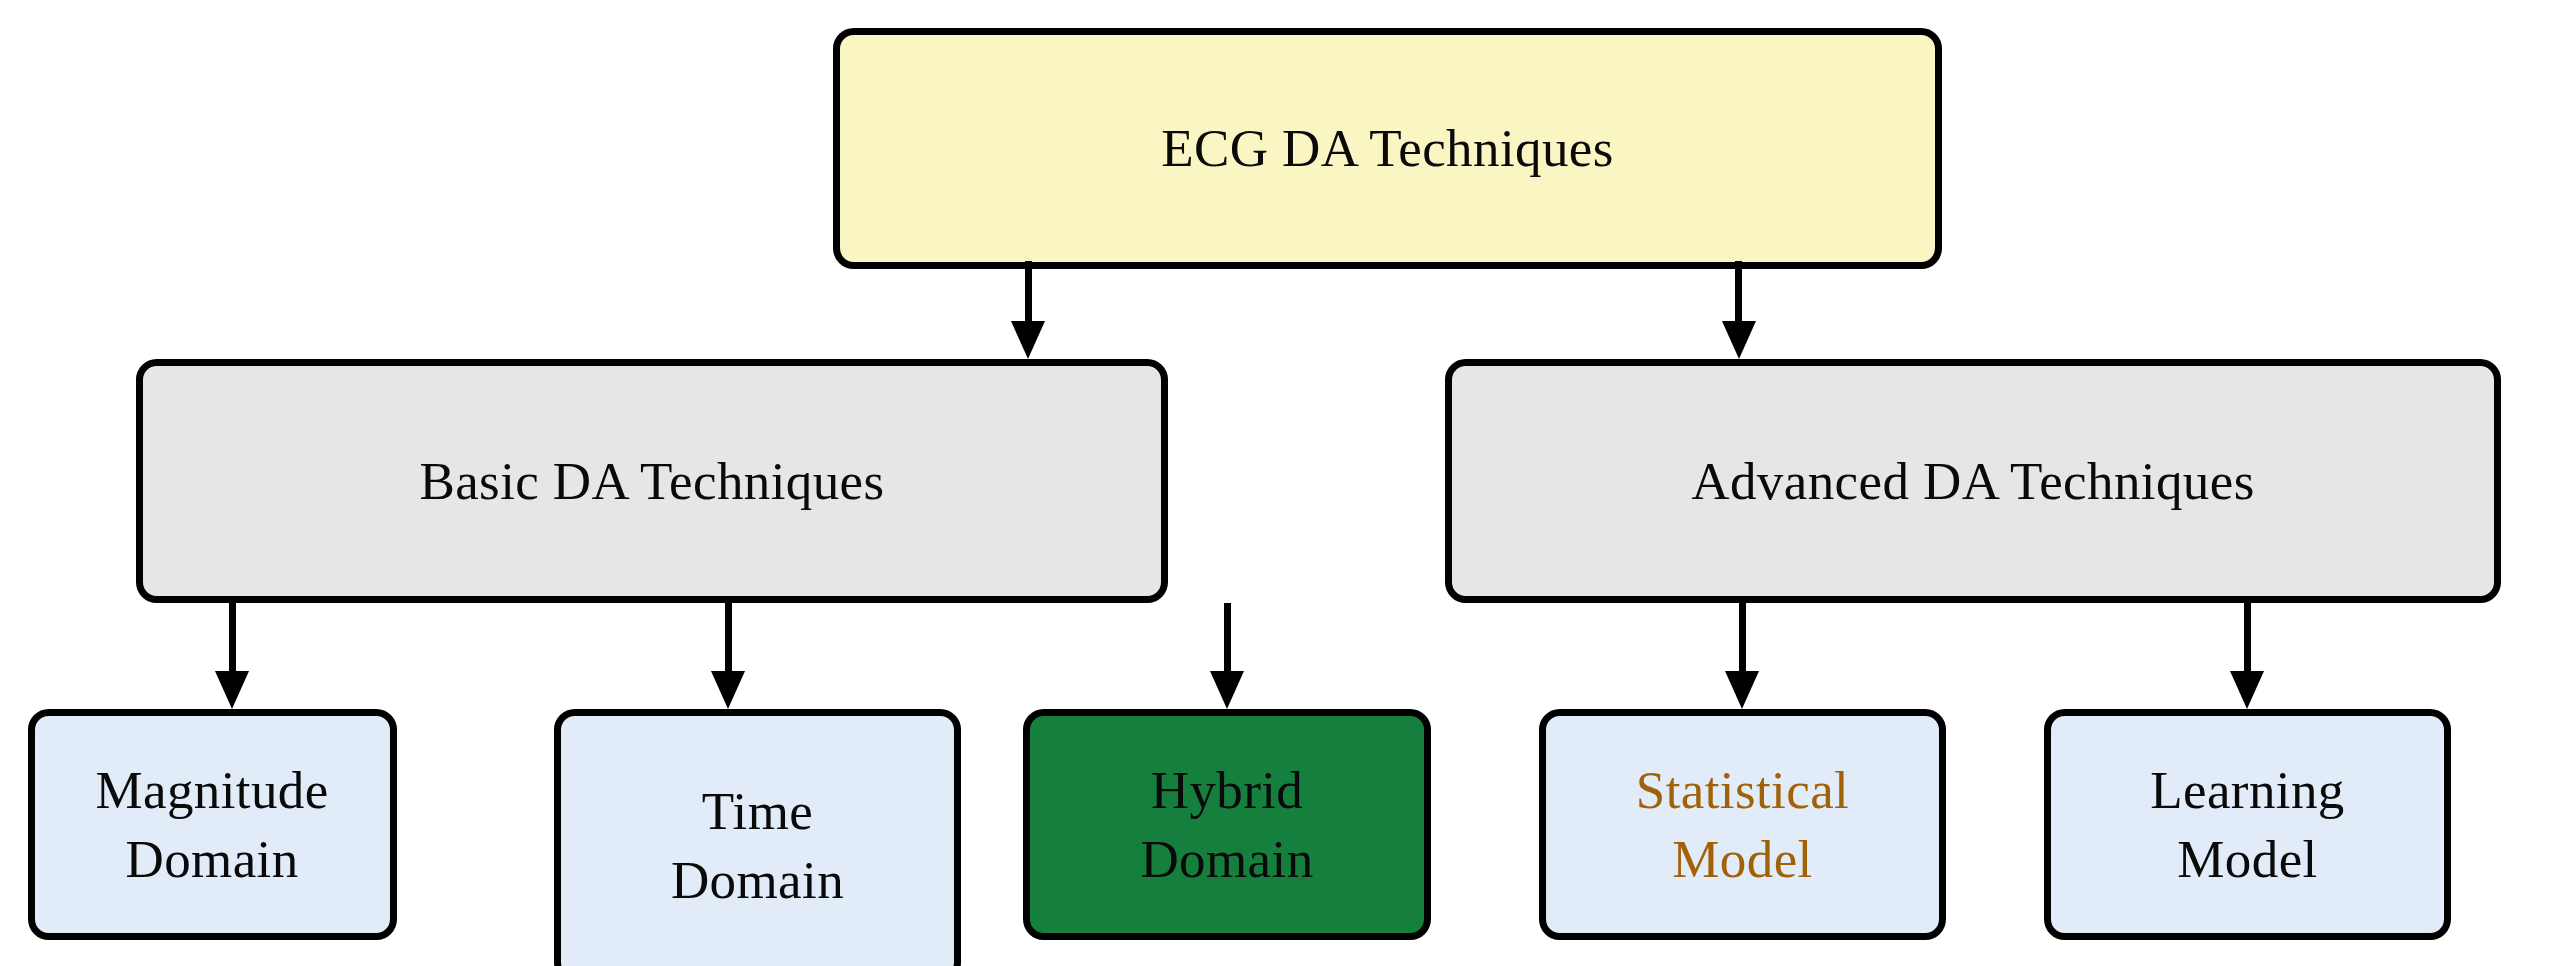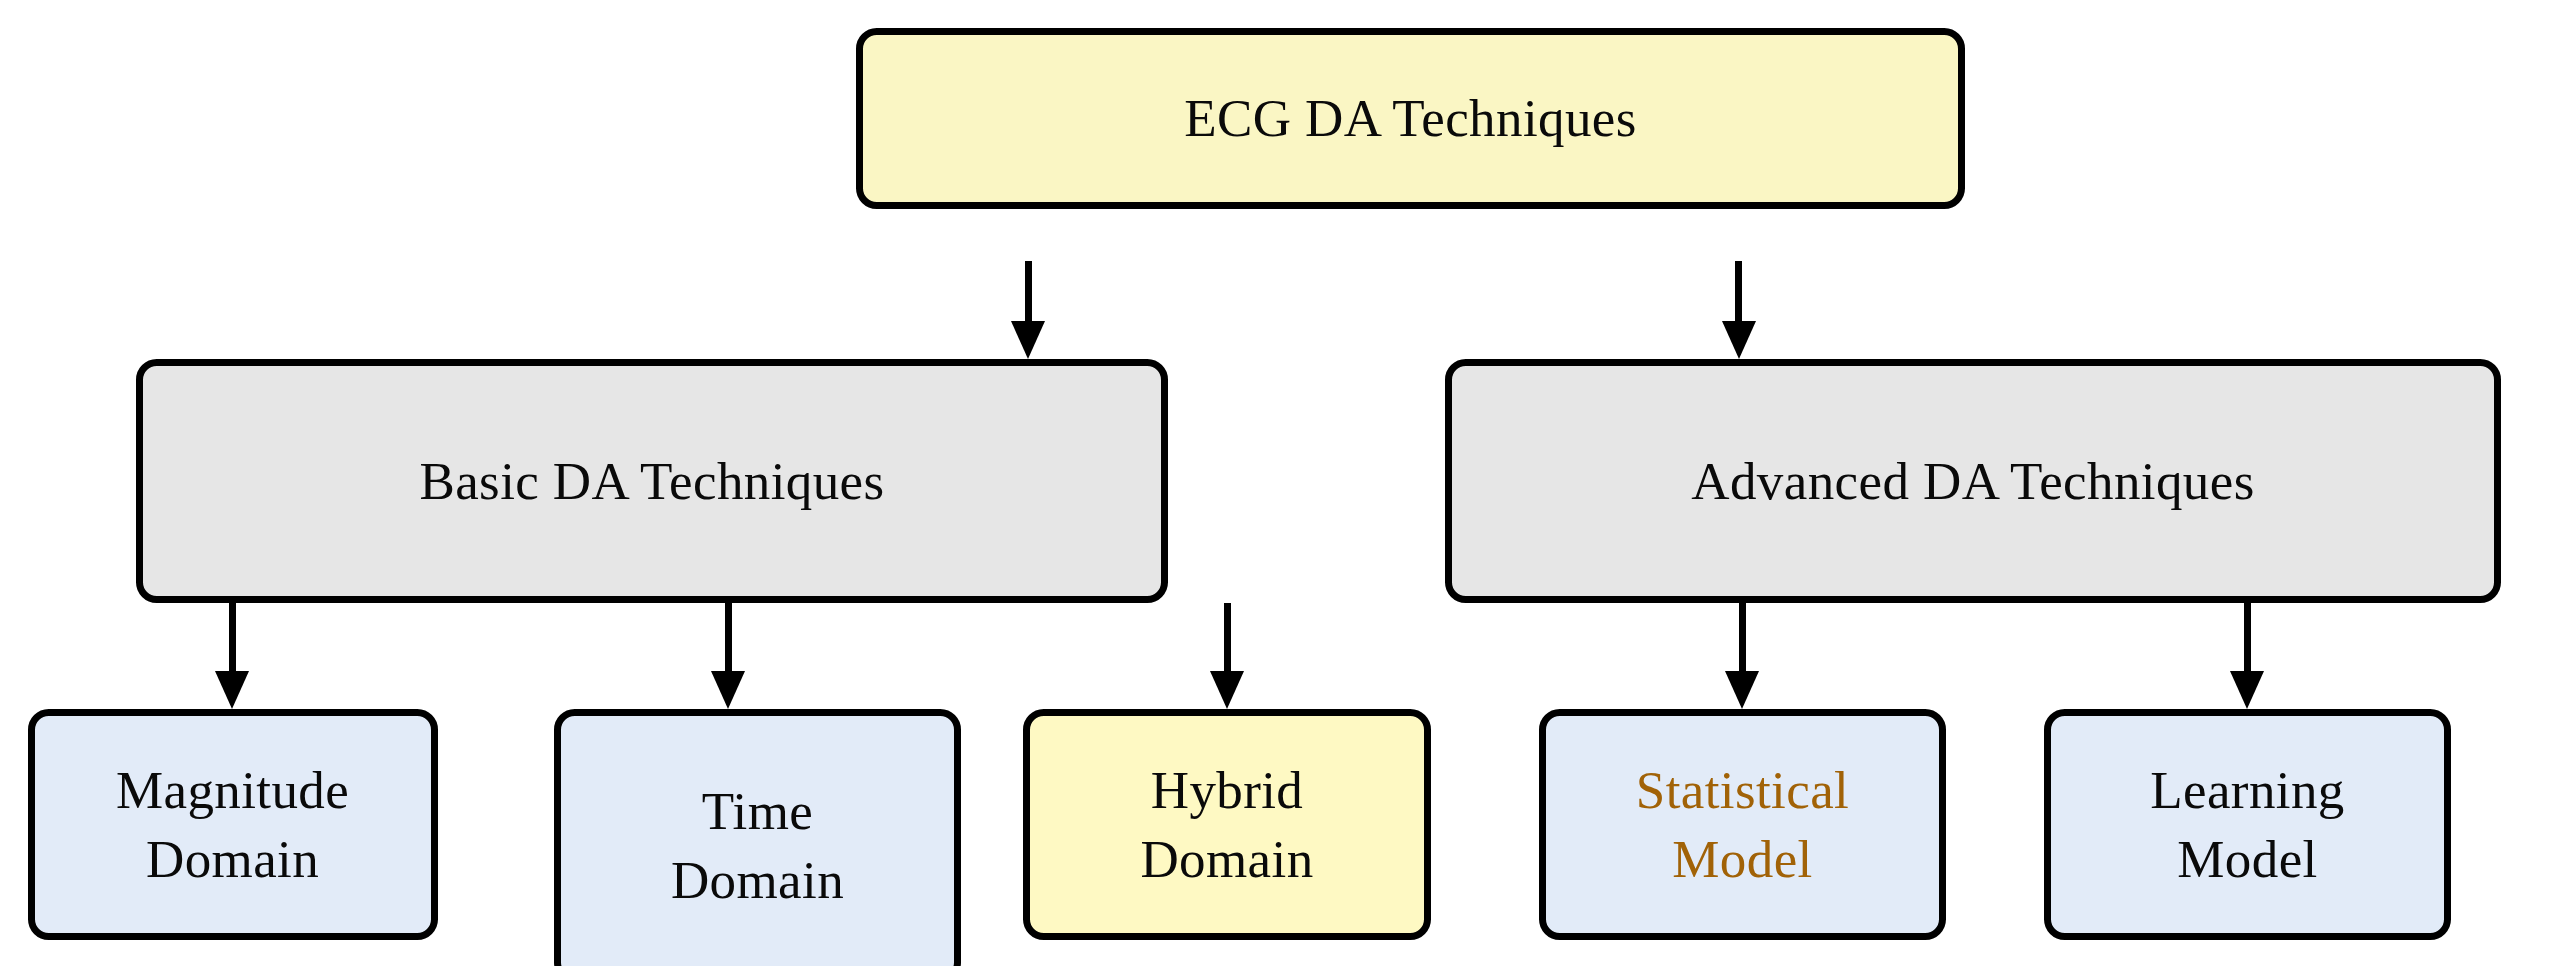--- a/index.html
+++ b/index.html
@@ -47,43 +47,43 @@
     border-left: 17px solid transparent;
     border-right: 17px solid transparent;
     border-top: 38px solid #000000;
   }
 </style>
 </head>
 <body>
 
 <div id="canvas">
 
-  <div class="node" style="left: 833px; top: 27.6px; width: 1109px; height: 181px; background-color: rgb(250, 246, 196); border-color: rgb(0, 0, 0); margin-left: 23px;">
+  <div class="node" style="left: 833px; top: 27.6px; width: 1109px; height: 241px; background-color: rgb(250, 246, 196); border-color: rgb(0, 0, 0);">
     <div class="node-label" style="color: rgb(10, 10, 10);">ECG DA Techniques</div>
   </div>
 
   <div class="node" style="left: 136px; top: 359px; width: 1032px; height: 244px; background-color: rgb(230, 230, 230); border-color: rgb(0, 0, 0);">
     <div class="node-label" style="color: rgb(10, 10, 10);">Basic DA Techniques</div>
   </div>
 
   <div class="node" style="left: 1445px; top: 359px; width: 1056px; height: 244px; background-color: rgb(230, 230, 230); border-color: rgb(0, 0, 0);">
     <div class="node-label" style="color: rgb(10, 10, 10);">Advanced DA Techniques</div>
   </div>
 
-  <div class="node" style="left: 27.6px; top: 709px; width: 410px; height: 231px; background-color: rgb(226, 235, 248); border-color: rgb(0, 0, 0);">
+  <div class="node" style="left: 27.6px; top: 709px; width: 369px; height: 231px; background-color: rgb(226, 235, 248); border-color: rgb(0, 0, 0);">
     <div class="node-label" style="color: rgb(10, 10, 10);">Magnitude
 Domain</div>
   </div>
 
   <div class="node" style="left: 525px; top: 709px; width: 407px; height: 274px; background-color: rgb(226, 235, 248); border-color: rgb(0, 0, 0); margin-left: 29px;">
     <div class="node-label" style="color: rgb(10, 10, 10);">Time
 Domain</div>
   </div>
 
-  <div class="node" style="left: 1023px; top: 709px; width: 408px; height: 231px; background-color: #fef9c3; border-color: rgb(0, 0, 0);">
+  <div class="node" style="left: 1023px; top: 709px; width: 408px; height: 231px; background-color: #15803d; border-color: rgb(0, 0, 0);">
     <div class="node-label" style="color: rgb(10, 10, 10);">Hybrid
 Domain</div>
   </div>
 
   <div class="node" style="left: 1539px; top: 709px; width: 407px; height: 231px; background-color: rgb(226, 235, 248); border-color: rgb(0, 0, 0);">
     <div class="node-label" style="color: #a16207;">Statistical
 Model</div>
   </div>
 
   <div class="node" style="left: 2044px; top: 709px; width: 407px; height: 231px; background-color: rgb(226, 235, 248); border-color: rgb(0, 0, 0);">

